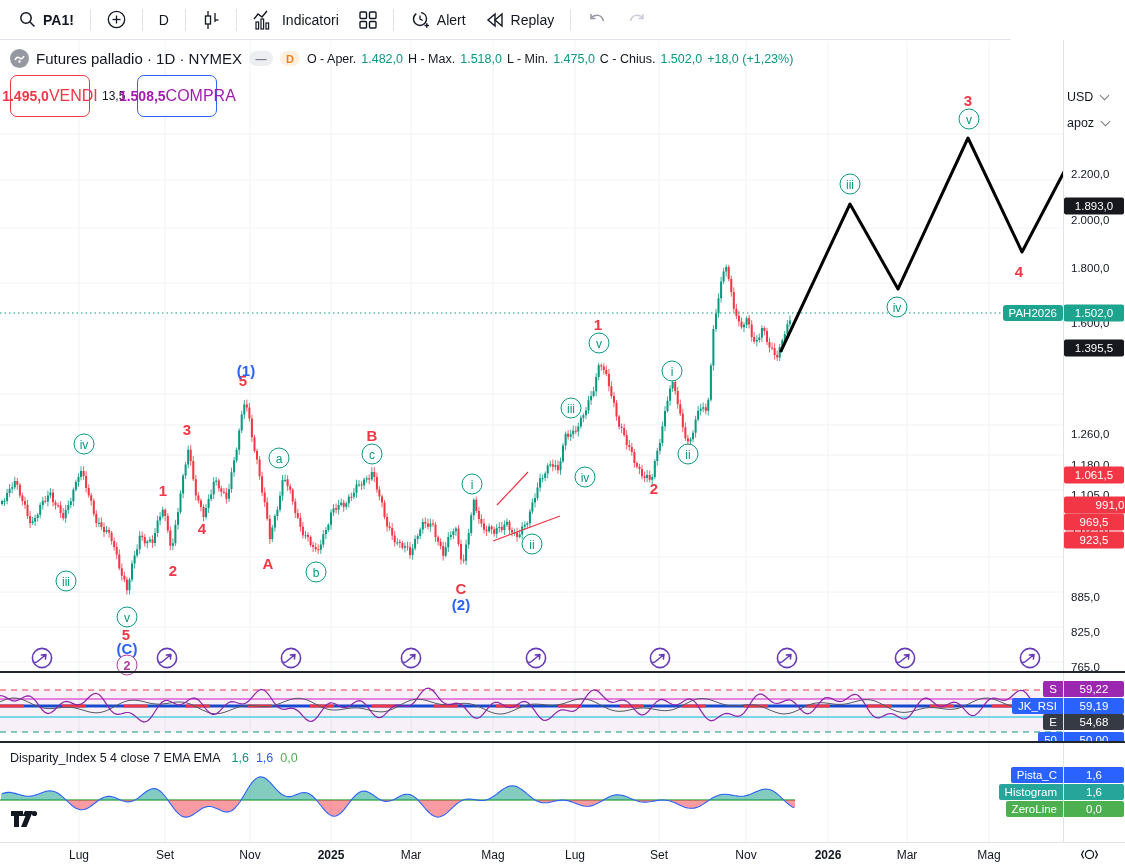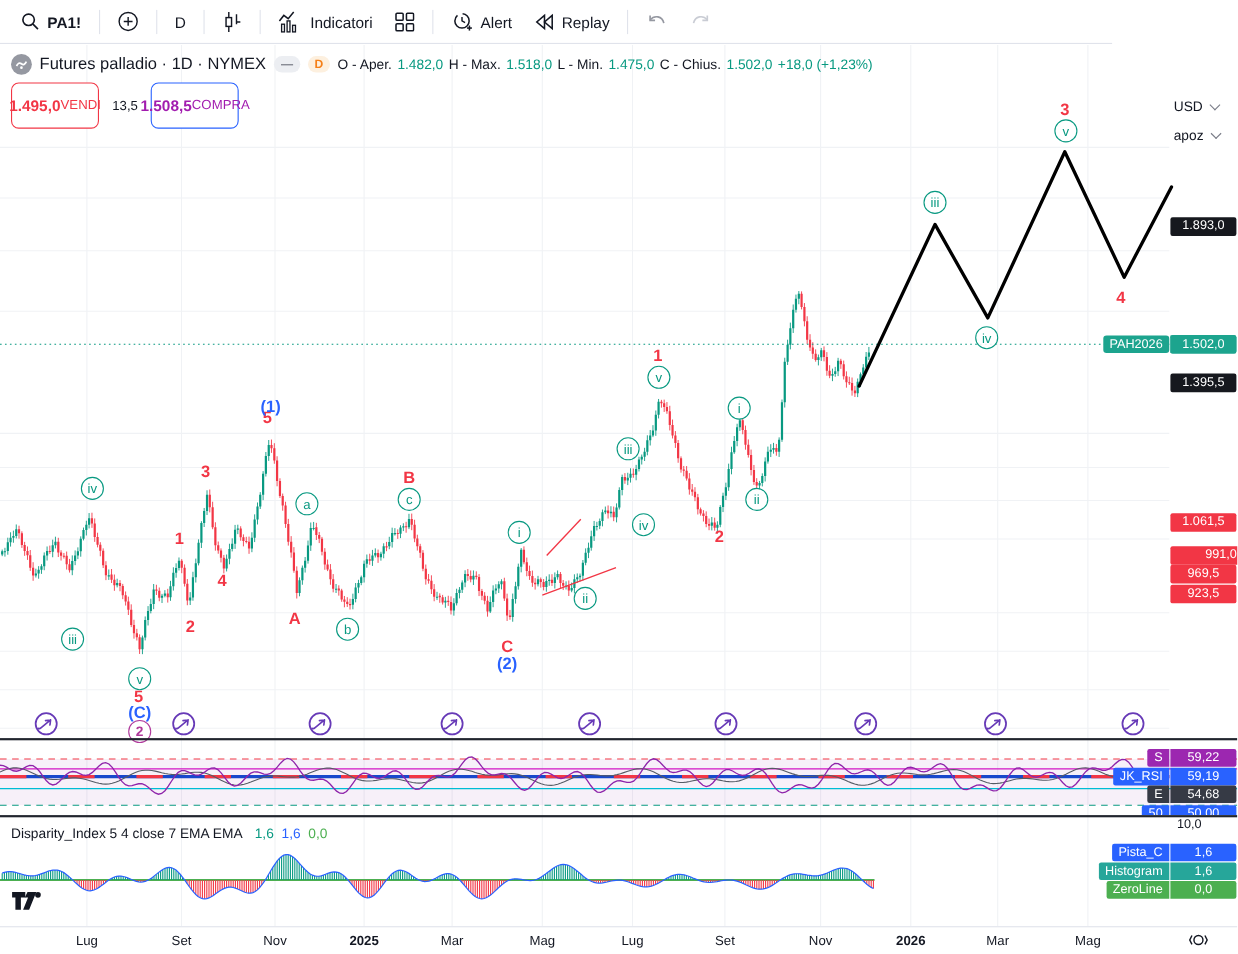--- a/index.html
+++ b/index.html
@@ -22,21 +22,21 @@
   .pill-d{background:#fdf0df;border-radius:8px;width:20px;height:15px;display:flex;align-items:center;justify-content:center;color:#f57f17;font-weight:700;font-size:11px;}
   .ohlc{display:flex;gap:5px;align-items:center;font-size:12.5px;}
   .ohlc .lab{color:#131722;}
   .ohlc .val{color:#089981;}
   .trade{position:absolute;left:10px;top:75px;display:flex;align-items:center;gap:12px;z-index:30;}
   .tbtn{width:78px;height:40px;border-radius:7px;background:#fff;display:flex;flex-direction:row;
         align-items:center;justify-content:center;line-height:1.15;cursor:pointer;}
   .tbtn.sell{border:1.5px solid #f23645;color:#f23645;}
   .tbtn.buy{border:1.5px solid #2962ff;color:#a21caf;}
   .tbtn .pv{font-size:14px;font-weight:700;}
-  .tbtn .pl{font-size:12px;text-align:center;}
+  .tbtn .pl{font-size:16px;text-align:center;}
   .spread{font-size:12px;color:#131722;}
   
   .paxis{position:absolute;left:1063px;top:40px;width:62px;height:802px;border-left:1px solid #e0e3eb;box-sizing:border-box;background:#fff;z-index:20;cursor:ns-resize;}
   .ptick{position:absolute;left:7px;transform:translateY(-50%);font-size:11.5px;color:#131722;white-space:nowrap;}
   .pbadge{position:absolute;left:1064px;width:60px;height:17px;line-height:17px;text-align:center;
           font-size:11.5px;color:#fff;border-radius:2px;transform:translateY(-50%);z-index:25;white-space:nowrap;}
   .side-dd{position:absolute;left:1067px;display:flex;align-items:center;gap:8px;font-size:12.5px;color:#131722;z-index:26;cursor:pointer;margin-top:38px;}
   .chev{width:6px;height:6px;border-right:1.4px solid #787b86;border-bottom:1.4px solid #787b86;transform:rotate(45deg);margin-top:-3px;}
   
   .ind-row{position:absolute;right:1px;display:flex;height:16px;line-height:16px;font-size:11.5px;color:#fff;z-index:28;transform:translateY(-50%);}
@@ -640,20 +640,34 @@
       <span class="pv">1.495,0</span>
       <span class="pl">VENDI</span>
     </div>
     <span class="spread">13,5</span>
     <div class="tbtn buy">
       <span class="pv">1.508,5</span>
       <span class="pl">COMPRA</span>
     </div>
   </div>
 
+  <div class="paxis">
+      <div class="ptick" style="top: 134px;">2.200,0</div>
+      <div class="ptick" style="top: 180px;">2.000,0</div>
+      <div class="ptick" style="top: 228px;">1.800,0</div>
+      <div class="ptick" style="top: 283px;">1.600,0</div>
+      <div class="ptick" style="top: 394px;">1.260,0</div>
+      <div class="ptick" style="top: 425px;">1.180,0</div>
+      <div class="ptick" style="top: 455px;">1.105,0</div>
+      <div class="ptick" style="top: 490px;">1.025,0</div>
+      <div class="ptick" style="top: 557px;">885,0</div>
+      <div class="ptick" style="top: 592px;">825,0</div>
+      <div class="ptick" style="top: 627px;">765,0</div>
+      <div class="ptick" style="top: 662px;">717,0</div>
+    </div>
   <div class="side-dd" style="top:52px;">
     <span>USD</span>
     <span class="chev"></span>
   </div>
   <div class="side-dd" style="top:78px;">
     <span>apoz</span>
     <span class="chev"></span>
   </div>
 
   <div class="sep-dark" style="top:671px;"></div>

